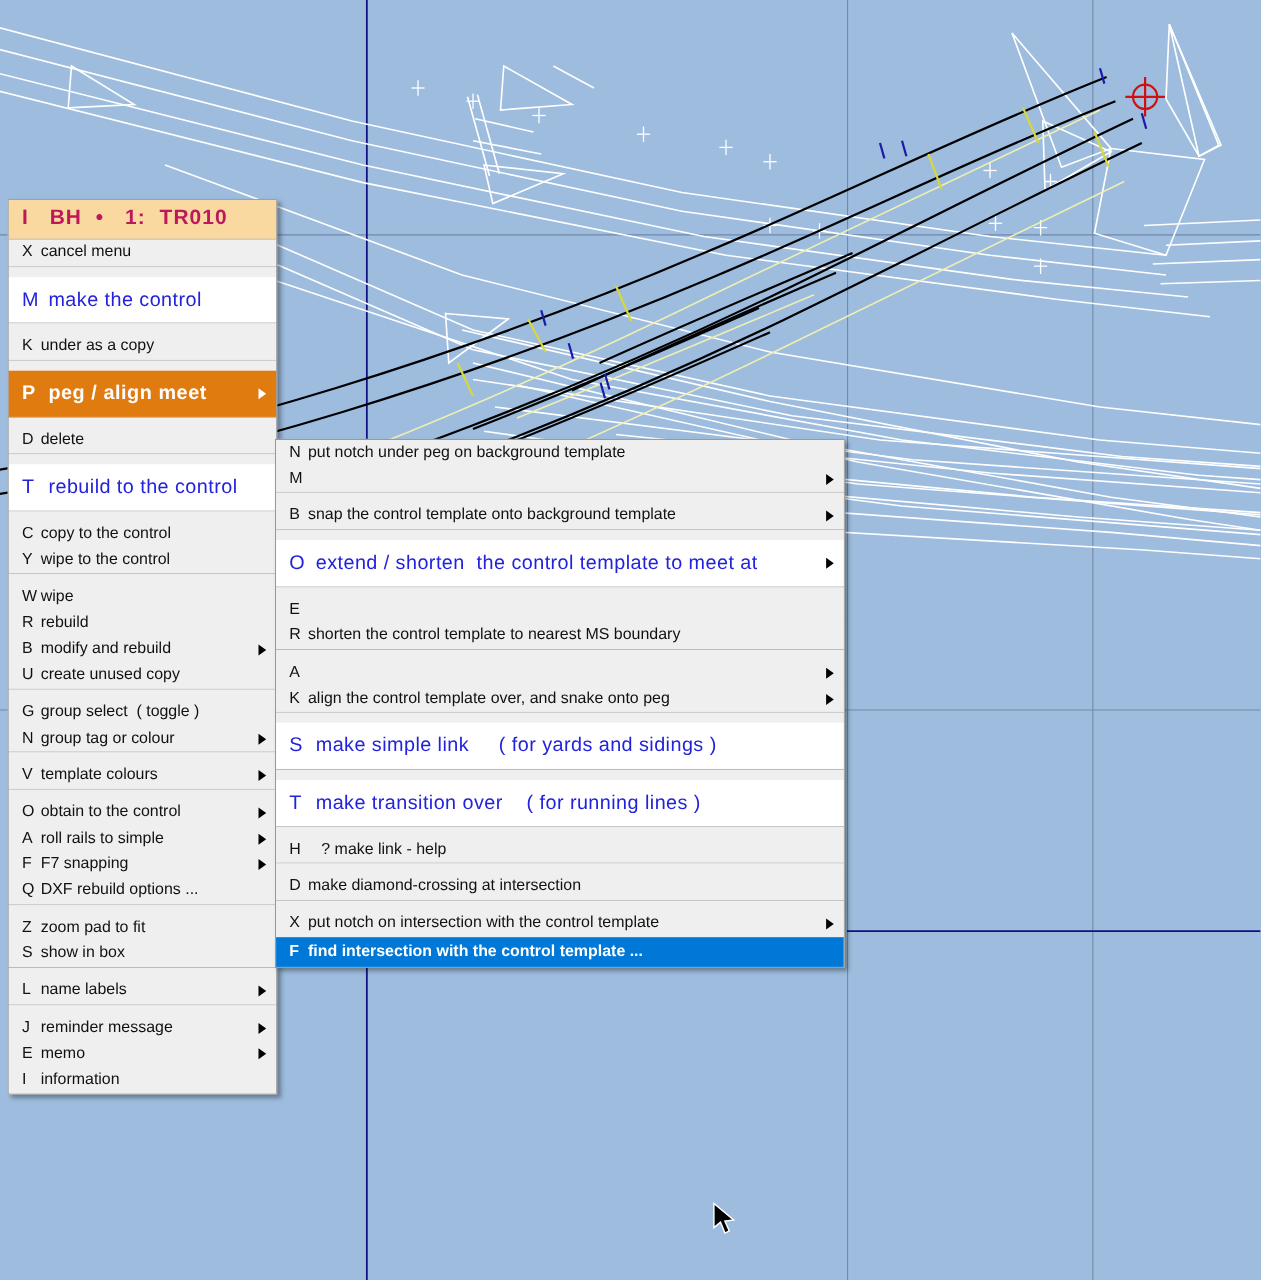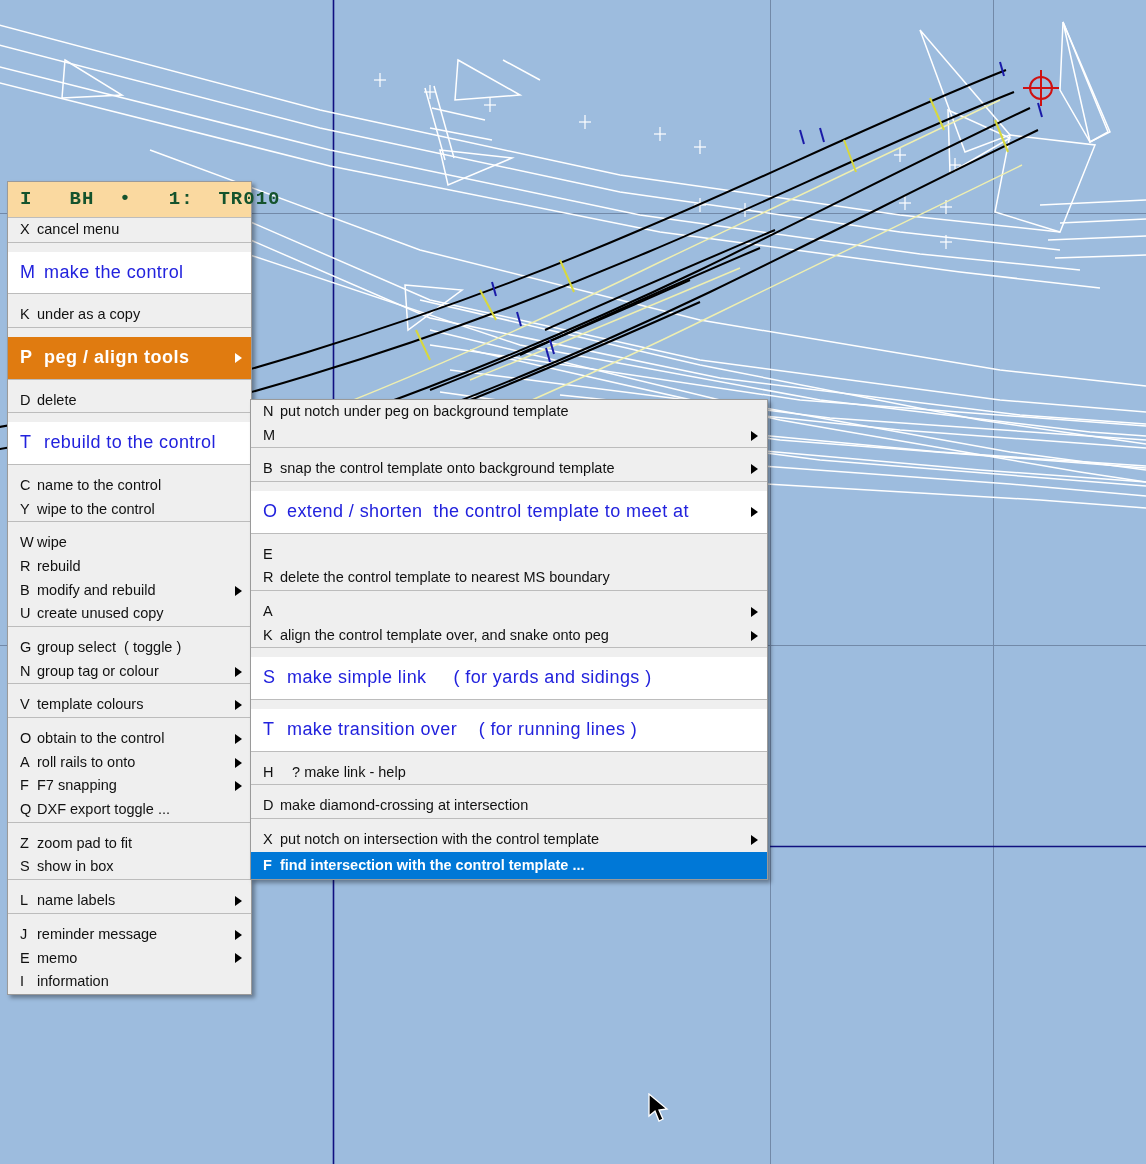--- a/index.html
+++ b/index.html
@@ -15,22 +15,22 @@
   
   .menu{
     position:absolute;
     background:#efefef;
     border:1px solid #9a9a9a;
     box-shadow:3px 3px 4px rgba(0,0,0,.35);
     box-sizing:border-box;
   }
   .menu-title{
     background:#fad9a0;
-    color:#14532d;
-    font-family:Liberation Mono, monospace;
+    color:#be185d;
+    font-family:Liberation Sans, sans-serif;
     font-weight:bold;
     font-size:19px;
     letter-spacing:1px;
     padding:6px 0 7px 12px;
     white-space:pre;
     border-bottom:1px solid #bdbdbd;
   }
   .row{
     position:relative;
     display:flex;
@@ -234,50 +234,50 @@
   <div>
       <div class="row"><span class="key">X</span><span class="lbl">cancel menu</span></div>
       <div class="sep"></div>
       <div class="gap"></div>
       <div class="row hi"><span class="key">M</span><span class="lbl">make the control</span></div>
       <div class="sep"></div>
       <div class="gap"></div>
       <div class="row"><span class="key">K</span><span class="lbl">under as a copy</span></div>
       <div class="sep"></div>
       <div class="gap"></div>
-      <div class="row sel"><span class="key">P</span><span class="lbl">peg / align tools</span><span class="arrow"></span></div>
+      <div class="row sel"><span class="key">P</span><span class="lbl">peg / align meet</span><span class="arrow"></span></div>
       <div class="sep"></div>
       <div class="gap"></div>
       <div class="row"><span class="key">D</span><span class="lbl">delete</span></div>
       <div class="sep"></div>
       <div class="gap"></div>
       <div class="row hi"><span class="key">T</span><span class="lbl">rebuild to the control</span></div>
       <div class="sep"></div>
       <div class="gap"></div>
-      <div class="row"><span class="key">C</span><span class="lbl">name to the control</span></div>
+      <div class="row"><span class="key">C</span><span class="lbl">copy to the control</span></div>
       <div class="row"><span class="key">Y</span><span class="lbl">wipe to the control</span></div>
       <div class="sep"></div>
       <div class="gap"></div>
       <div class="row"><span class="key">W</span><span class="lbl">wipe</span></div>
       <div class="row"><span class="key">R</span><span class="lbl">rebuild</span></div>
       <div class="row"><span class="key">B</span><span class="lbl">modify and rebuild</span><span class="arrow"></span></div>
       <div class="row"><span class="key">U</span><span class="lbl">create unused copy</span></div>
       <div class="sep"></div>
       <div class="gap"></div>
       <div class="row"><span class="key">G</span><span class="lbl">group select  ( toggle )</span></div>
       <div class="row"><span class="key">N</span><span class="lbl">group tag or colour</span><span class="arrow"></span></div>
       <div class="sep"></div>
       <div class="gap"></div>
       <div class="row"><span class="key">V</span><span class="lbl">template colours</span><span class="arrow"></span></div>
       <div class="sep"></div>
       <div class="gap"></div>
       <div class="row"><span class="key">O</span><span class="lbl">obtain to the control</span><span class="arrow"></span></div>
-      <div class="row"><span class="key">A</span><span class="lbl">roll rails to onto</span><span class="arrow"></span></div>
+      <div class="row"><span class="key">A</span><span class="lbl">roll rails to simple</span><span class="arrow"></span></div>
       <div class="row"><span class="key">F</span><span class="lbl">F7 snapping</span><span class="arrow"></span></div>
-      <div class="row"><span class="key">Q</span><span class="lbl">DXF export toggle ...</span></div>
+      <div class="row"><span class="key">Q</span><span class="lbl">DXF rebuild options ...</span></div>
       <div class="sep"></div>
       <div class="gap"></div>
       <div class="row"><span class="key">Z</span><span class="lbl">zoom pad to fit</span></div>
       <div class="row"><span class="key">S</span><span class="lbl">show in box</span></div>
       <div class="sep"></div>
       <div class="gap"></div>
       <div class="row"><span class="key">L</span><span class="lbl">name labels</span><span class="arrow"></span></div>
       <div class="sep"></div>
       <div class="gap"></div>
       <div class="row"><span class="key">J</span><span class="lbl">reminder message</span><span class="arrow"></span></div>
@@ -292,21 +292,21 @@
       <div class="row"><span class="key">M</span><span class="arrow"></span></div>
       <div class="sep"></div>
       <div class="gap"></div>
       <div class="row"><span class="key">B</span><span class="lbl">snap the control template onto background template</span><span class="arrow"></span></div>
       <div class="sep"></div>
       <div class="gap"></div>
       <div class="row hi"><span class="key">O</span><span class="lbl">extend / shorten  the control template to meet at</span><span class="arrow"></span></div>
       <div class="sep"></div>
       <div class="gap"></div>
       <div class="row"><span class="key">E</span></div>
-      <div class="row"><span class="key">R</span><span class="lbl">delete the control template to nearest MS boundary</span></div>
+      <div class="row"><span class="key">R</span><span class="lbl">shorten the control template to nearest MS boundary</span></div>
       <div class="sep"></div>
       <div class="gap"></div>
       <div class="row"><span class="key">A</span><span class="arrow"></span></div>
       <div class="row"><span class="key">K</span><span class="lbl">align the control template over, and snake onto peg</span><span class="arrow"></span></div>
       <div class="sep"></div>
       <div class="gap"></div>
       <div class="row hi"><span class="key">S</span><span class="lbl">make simple link     ( for yards and sidings )</span></div>
       <div class="sep"></div>
       <div class="gap"></div>
       <div class="row hi"><span class="key">T</span><span class="lbl">make transition over    ( for running lines )</span></div>

